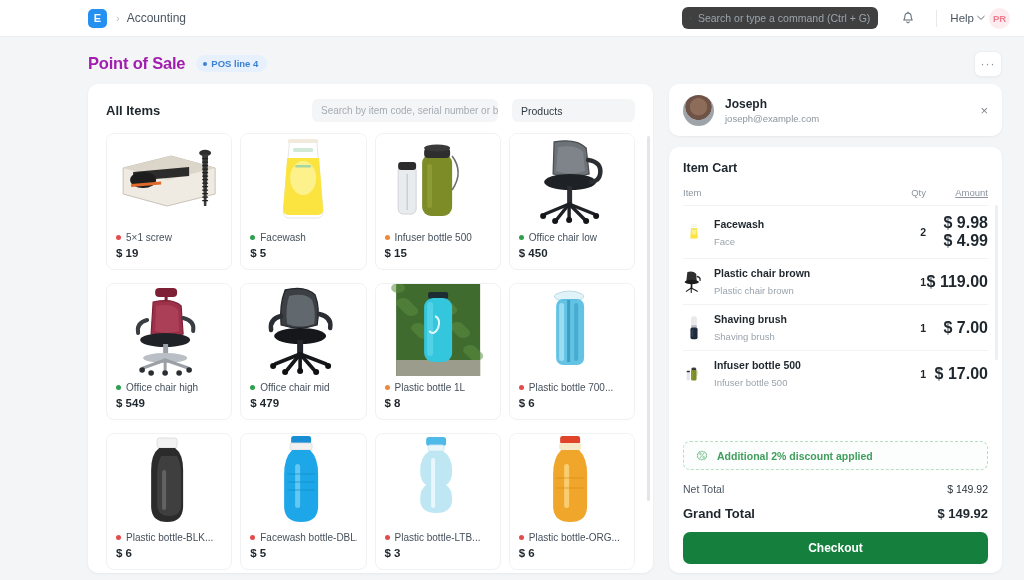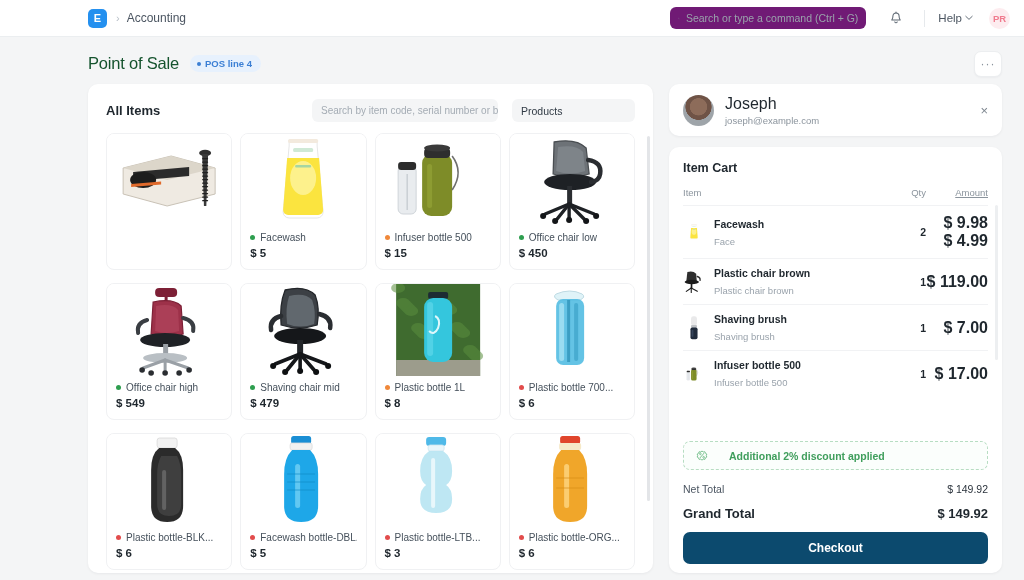--- a/index.html
+++ b/index.html
@@ -33,45 +33,45 @@
   .crumb-sep { color: #b6bec6; font-size: 11px; margin: 0 7px 0 9px; }
   .crumb-link { font-size: 12px; color: #4b5561; }
 
   .nav-right {
     position: absolute;
     right: 14px; top: 0; bottom: 0;
     display: flex; align-items: center; gap: 0;
   }
   .nav-search {
     width: 196px; height: 22px;
-    background: #701a75;
+    background: #404040;
     border-radius: 6px;
     display: flex; align-items: center;
     padding: 0 8px;
     gap: 6px;
   }
   .nav-search .ph { font-size: 10.5px; color: #9aa3ac; white-space: nowrap; }
   .bell { margin-left: 22px; width: 16px; height: 16px; display:flex; align-items:center; justify-content:center; }
   .nav-divider { width: 1px; height: 17px; background: #e6e9ec; margin: 0 13px 0 20px; }
   .help { font-size: 11.5px; color: #4b5561; display: flex; align-items: center; gap: 3px; }
   .avatar-pr {
-    margin-left: 16px;
+    margin-left: 4px;
     width: 21px; height: 21px; border-radius: 50%;
     background: #fdecef; color: #f07b8e;
     font-size: 9.5px; font-weight: bold;
     display: flex; align-items: center; justify-content: center;
   }
 
   
   .page-head {
     padding: 17px 20px 11px 88px;
     display: flex; align-items: center;
     position: relative;
   }
-  .page-title { font-size: 16.5px; font-weight: normal; color: #14532d; letter-spacing: -.2px; }
+  .page-title { font-size: 16.5px; font-weight: bold; color: #a21caf; letter-spacing: -.2px; }
   .pos-badge {
     margin-left: 11px;
     background: #e7f1fd;
     color: #3b7fd4;
     font-size: 9.5px; font-weight: 600;
     border-radius: 9px;
     padding: 3px 9px 3px 7px;
     display: flex; align-items: center; gap: 4px;
   }
   .pos-badge .dot { width: 4px; height: 4px; border-radius: 50%; background: #3b7fd4; }
@@ -182,21 +182,21 @@
     padding: 0 14px;
     gap: 11px;
     position: relative;
   }
   .cust-avatar {
     width: 31px; height: 31px; border-radius: 50%;
     flex: none;
     background: radial-gradient(circle at 50% 38%, #8d6c5a 0 34%, #6f5346 36% 52%, #9ea4a9 54% 100%);
     overflow: hidden;
   }
-  .cust-name { font-size: 16px; font-weight: normal; color: #1f272e; }
+  .cust-name { font-size: 12px; font-weight: bold; color: #1f272e; }
   .cust-mail { font-size: 9.5px; color: #8b949d; margin-top: 2px; }
   .cust-close {
     position: absolute; right: 14px; top: 50%; transform: translateY(-50%);
     color: #7d868f; font-size: 13px;
   }
 
   
   .cart-card {
     background: #fff;
     border-radius: 10px;
@@ -240,35 +240,35 @@
   }
 
   .cart-spacer { flex: 1 1 auto; }
 
   .discount-banner {
     border: 1px dashed #b7ddc2;
     border-radius: 7px;
     background: #fbfefc;
     height: 29px;
     display: flex; align-items: center;
-    gap: 20px;
+    gap: 8px;
     padding: 0 11px;
     margin-bottom: 13px;
   }
   .discount-banner .txt { font-size: 10.5px; color: #3f9e5c; font-weight: 600; }
 
   .tot-row { display: flex; align-items: center; margin-bottom: 11px; }
   .tot-row .lbl { font-size: 10.5px; color: #4b5561; }
   .tot-row .val { margin-left: auto; font-size: 10.5px; color: #2b333c; }
   .tot-row.grand .lbl { font-size: 13px; font-weight: bold; color: #1f272e; }
   .tot-row.grand .val { font-size: 13px; font-weight: bold; color: #1f272e; }
 
   .checkout-btn {
     height: 32px;
-    background: #0c4a6e;
+    background: #15803d;
     border-radius: 7px;
     color: #fff;
     font-size: 12px; font-weight: bold;
     display: flex; align-items: center; justify-content: center;
   }
 </style>
 </head>
 <body>
 
 <div class="navbar">
@@ -350,20 +350,27 @@
                     <rect x="1" y="32.5" width="6" height="1.3" rx=".6"></rect>
                     <rect x="1" y="36" width="6" height="1.3" rx=".6"></rect>
                     <rect x="1" y="39.5" width="6" height="1.3" rx=".6"></rect>
                     <rect x="1" y="43" width="6" height="1.3" rx=".6"></rect>
                     <rect x="1" y="46.5" width="6" height="1.3" rx=".6"></rect>
                     <rect x="1" y="50" width="6" height="1.3" rx=".6"></rect>
                   </g>
                 </g>
   </svg>
             </div>
+     <div class="meta">
+       <div class="name">
+         <span class="dot" style="background:#e24c4c"></span>
+         <span>5×1 screw</span>
+       </div>
+       <div class="price">$ 19</div>
+     </div>
           </div>
           <div class="card">
             <div class="thumb">
               <svg viewBox="0 0 120 92" width="100%" height="100%">
     <path d="M46 6 h28 v6 l6 66 a6 6 0 0 1-6 6 H46 a6 6 0 0 1-6-6 l6-66 z" fill="#ffffff" stroke="#e6e6e6" stroke-width="1"></path>
     <path d="M44 24 h32 l4 52 a5 5 0 0 1-5 5 H45 a5 5 0 0 1-5-5 z" fill="#fbe43f"></path>
     <ellipse cx="60" cy="44" rx="13" ry="17" fill="#fdf39a" opacity=".85"></ellipse>
     <rect x="45" y="5" width="30" height="4" rx="1.6" fill="#f3eade"></rect>
     <rect x="50" y="14" width="20" height="4" rx="1.5" fill="#cfe9d6"></rect>
     <rect x="52" y="31" width="16" height="2.5" rx="1" fill="#8fd0a8" opacity=".8"></rect>
@@ -489,21 +496,21 @@
                   <circle cx="85" cy="82" r="3"></circle>
                   <circle cx="42" cy="88" r="3"></circle>
                   <circle cx="73" cy="88" r="3"></circle>
                   <circle cx="57" cy="87" r="3"></circle>
                 </g>
   </svg>
             </div>
      <div class="meta">
        <div class="name">
          <span class="dot" style="background:#2e9e4f"></span>
-         <span>Shaving chair mid</span>
+         <span>Office chair mid</span>
        </div>
        <div class="price">$ 479</div>
      </div>
           </div>
           <div class="card">
             <div class="thumb">
               <svg viewBox="0 0 120 92" width="100%" height="100%">
     <rect x="18" y="0" width="84" height="92" fill="#3f6b2f"></rect>
     <g opacity=".55" fill="#5b8f3f">
                   <ellipse cx="20" cy="4" rx="7" ry="5"></ellipse>

